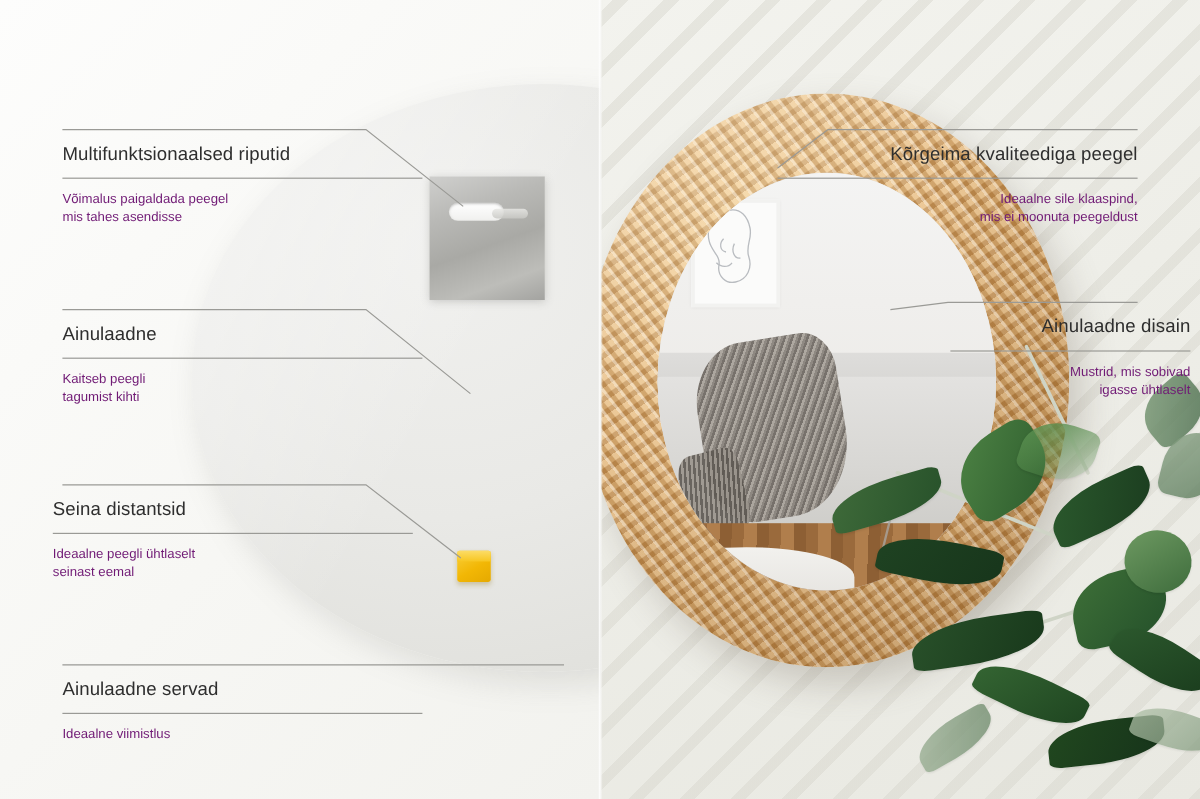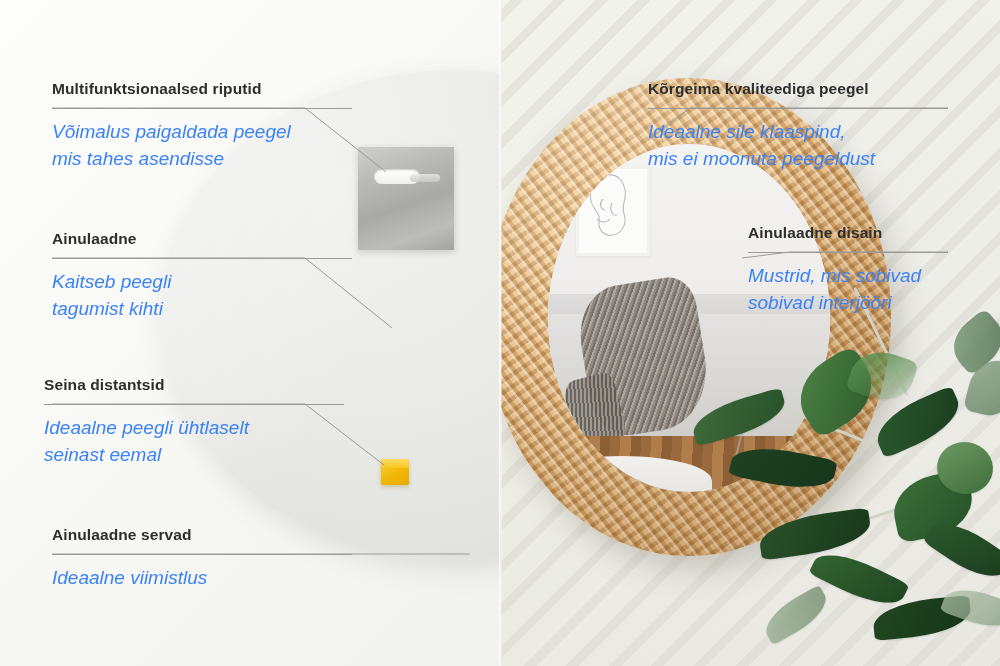--- a/index.html
+++ b/index.html
@@ -146,28 +146,28 @@
     transform:skewX(-14deg);
   }
   
   .foliage{position:absolute;left:200px;top:300px;width:320px;height:380px;}
   .leaf{position:absolute;border-radius:62% 12% 62% 12%;box-shadow:0 1px 2px rgba(0,0,0,.10);}
   .stem{position:absolute;background:#cfd4c6;border-radius:2px;}
 
   
   .callout{position:absolute;}
   .co-title{
-    font-size:15.5px;font-weight:bold;color:#2e2e2e;letter-spacing:.1px;
-    white-space:nowrap;line-height:1.2;
+    font-size:15.5px;font-weight:normal;color:#2e2e2e;letter-spacing:.1px;
+    white-space:nowrap;line-height:1.2;margin-top:40px;
   }
   .co-rule{height:1px;background:#9a9a96;margin-top:9px;}
   .co-desc{
-    font-size:19px;color:#3b82f6;line-height:1.42;margin-top:10px;white-space:pre-line;font-style:italic;
-  }
-  .callout.right .co-title,.callout.right .co-desc{text-align:left;}
+    font-size:11px;color:#701a75;line-height:1.42;margin-top:10px;white-space:pre-line;
+  }
+  .callout.right .co-title,.callout.right .co-desc{text-align:right;}
 
   .leader{position:absolute;overflow:visible;pointer-events:none;}
   .leader path{fill:none;stroke:#9a9a96;stroke-width:1;}
 </style>
 </head>
 <body>
 
 <div class="stage">
 
   <div class="left-panel">
@@ -273,20 +273,20 @@
     <div class="co-desc">Ideaalne viimistlus</div>
   </div>
 
   <div class="callout right" style="left:648px;top:80px;width:300px;">
     <div class="co-title">Kõrgeima kvaliteediga peegel</div>
     <div class="co-rule"></div>
     <div class="co-desc">Ideaalne sile klaaspind,
 mis ei moonuta peegeldust</div>
   </div>
 
-  <div class="callout right" style="left:748px;top:224px;width:200px;">
+  <div class="callout right" style="left:792px;top:224px;width:200px;">
     <div class="co-title">Ainulaadne disain</div>
     <div class="co-rule"></div>
     <div class="co-desc">Mustrid, mis sobivad
-sobivad interjööri</div>
+igasse ühtlaselt</div>
   </div>
 
 </div>
 
 </body></html>

